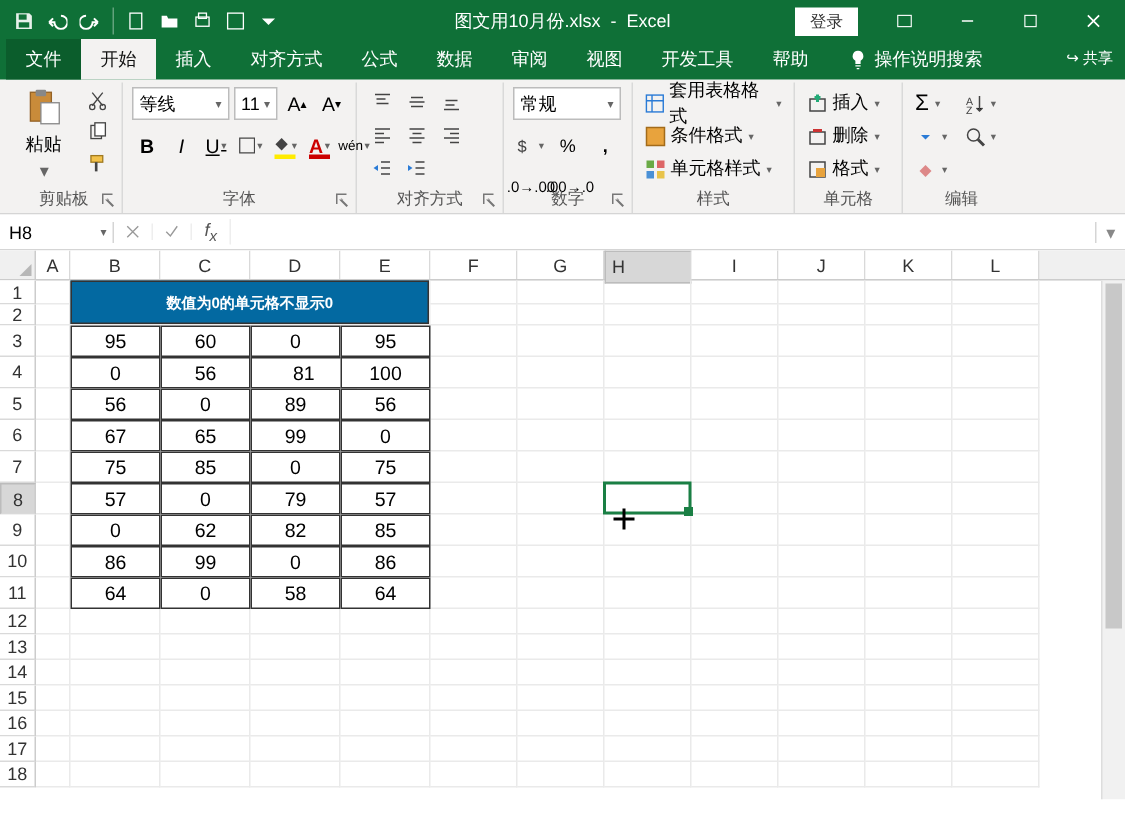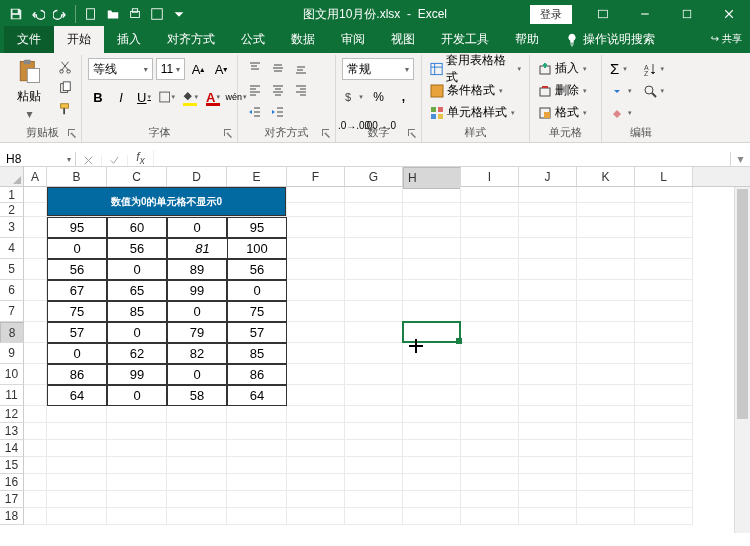--- a/index.html
+++ b/index.html
@@ -54,21 +54,21 @@
 .align-btn svg{width:14px;height:14px}
 
 .num-group .sel.numfmt{width:72px}
 .num-group .row{display:flex;gap:2px;margin-top:3px}
 .num-btn{width:24px;height:22px;display:flex;align-items:center;justify-content:center;cursor:pointer;font-size:12px}
 
 .style-item,.cell-item,.edit-item{display:flex;align-items:center;gap:3px;height:21px;cursor:pointer;font-size:12px;padding:0 2px}
 .style-item svg,.cell-item svg,.edit-item svg{width:14px;height:14px}
 .edit-group .col2{display:flex;flex-direction:column;gap:1px;margin-left:4px}
 
-.formula-bar{height:24px;background:#fff;border-bottom:1px solid #d5d5d5;display:flex;align-items:flex-end}
+.formula-bar{height:24px;background:#fff;border-bottom:1px solid #d5d5d5;display:flex;align-items:center}
 .name-box{width:76px;border-right:1px solid #d5d5d5;display:flex;align-items:center;padding:0 6px;font-size:12px;position:relative}
 .name-box .caret{position:absolute;right:4px}
 .fb-btn{width:26px;display:flex;align-items:center;justify-content:center;border-right:1px solid #eee;cursor:pointer;color:#888}
 .fb-btn svg{width:11px;height:11px}
 .fb-input{flex:1;padding:0 6px;display:flex;align-items:center}
 .fb-expand{width:20px;border-left:1px solid #d5d5d5;display:flex;align-items:center;justify-content:center;cursor:pointer;color:#888}
 
 .sheet-area{position:relative;height:366px;background:#fff;overflow:hidden}
 .corner{position:absolute;top:0;left:0;width:24px;height:20px;background:#f0f0f0;border-right:1px solid #ccc;border-bottom:1px solid #ccc}
 .corner::after{content:"";position:absolute;right:2px;bottom:2px;width:0;height:0;border-left:8px solid transparent;border-bottom:8px solid #b7b7b7}
@@ -785,21 +785,21 @@
         <div class="cell" style="width: 58px; height: 17px;"></div>
         <div class="cell" style="width: 58px; height: 17px;"></div>
       </div>
       <div class="banner" style="left: 23px; top: 0px; width: 239px; height: 29px;">数值为0的单元格不显示0</div>
       <div class="tcell" style="left: 23px; top: 30px; width: 60px; height: 21px;">95</div>
       <div class="tcell" style="left: 83px; top: 30px; width: 60px; height: 21px;">60</div>
       <div class="tcell" style="left: 143px; top: 30px; width: 60px; height: 21px;">0</div>
       <div class="tcell" style="left: 203px; top: 30px; width: 60px; height: 21px;">95</div>
       <div class="tcell" style="left: 23px; top: 51px; width: 60px; height: 21px;">0</div>
       <div class="tcell" style="left: 83px; top: 51px; width: 60px; height: 21px;">56</div>
-      <div class="tcell" style="left: 143px; top: 51px; width: 71px; height: 21px; font-style: italic;">81</div>
+      <div class="tcell" style="left: 143px; top: 51px; width: 71px; height: 21px;">81</div>
       <div class="tcell" style="left: 203px; top: 51px; width: 60px; height: 21px;">100</div>
       <div class="tcell" style="left: 23px; top: 72px; width: 60px; height: 21px;">56</div>
       <div class="tcell" style="left: 83px; top: 72px; width: 60px; height: 21px;">0</div>
       <div class="tcell" style="left: 143px; top: 72px; width: 60px; height: 21px;">89</div>
       <div class="tcell" style="left: 203px; top: 72px; width: 60px; height: 21px;">56</div>
       <div class="tcell" style="left: 23px; top: 93px; width: 60px; height: 21px;">67</div>
       <div class="tcell" style="left: 83px; top: 93px; width: 60px; height: 21px;">65</div>
       <div class="tcell" style="left: 143px; top: 93px; width: 60px; height: 21px;">99</div>
       <div class="tcell" style="left: 203px; top: 93px; width: 60px; height: 21px;">0</div>
       <div class="tcell" style="left: 23px; top: 114px; width: 60px; height: 21px;">75</div>

